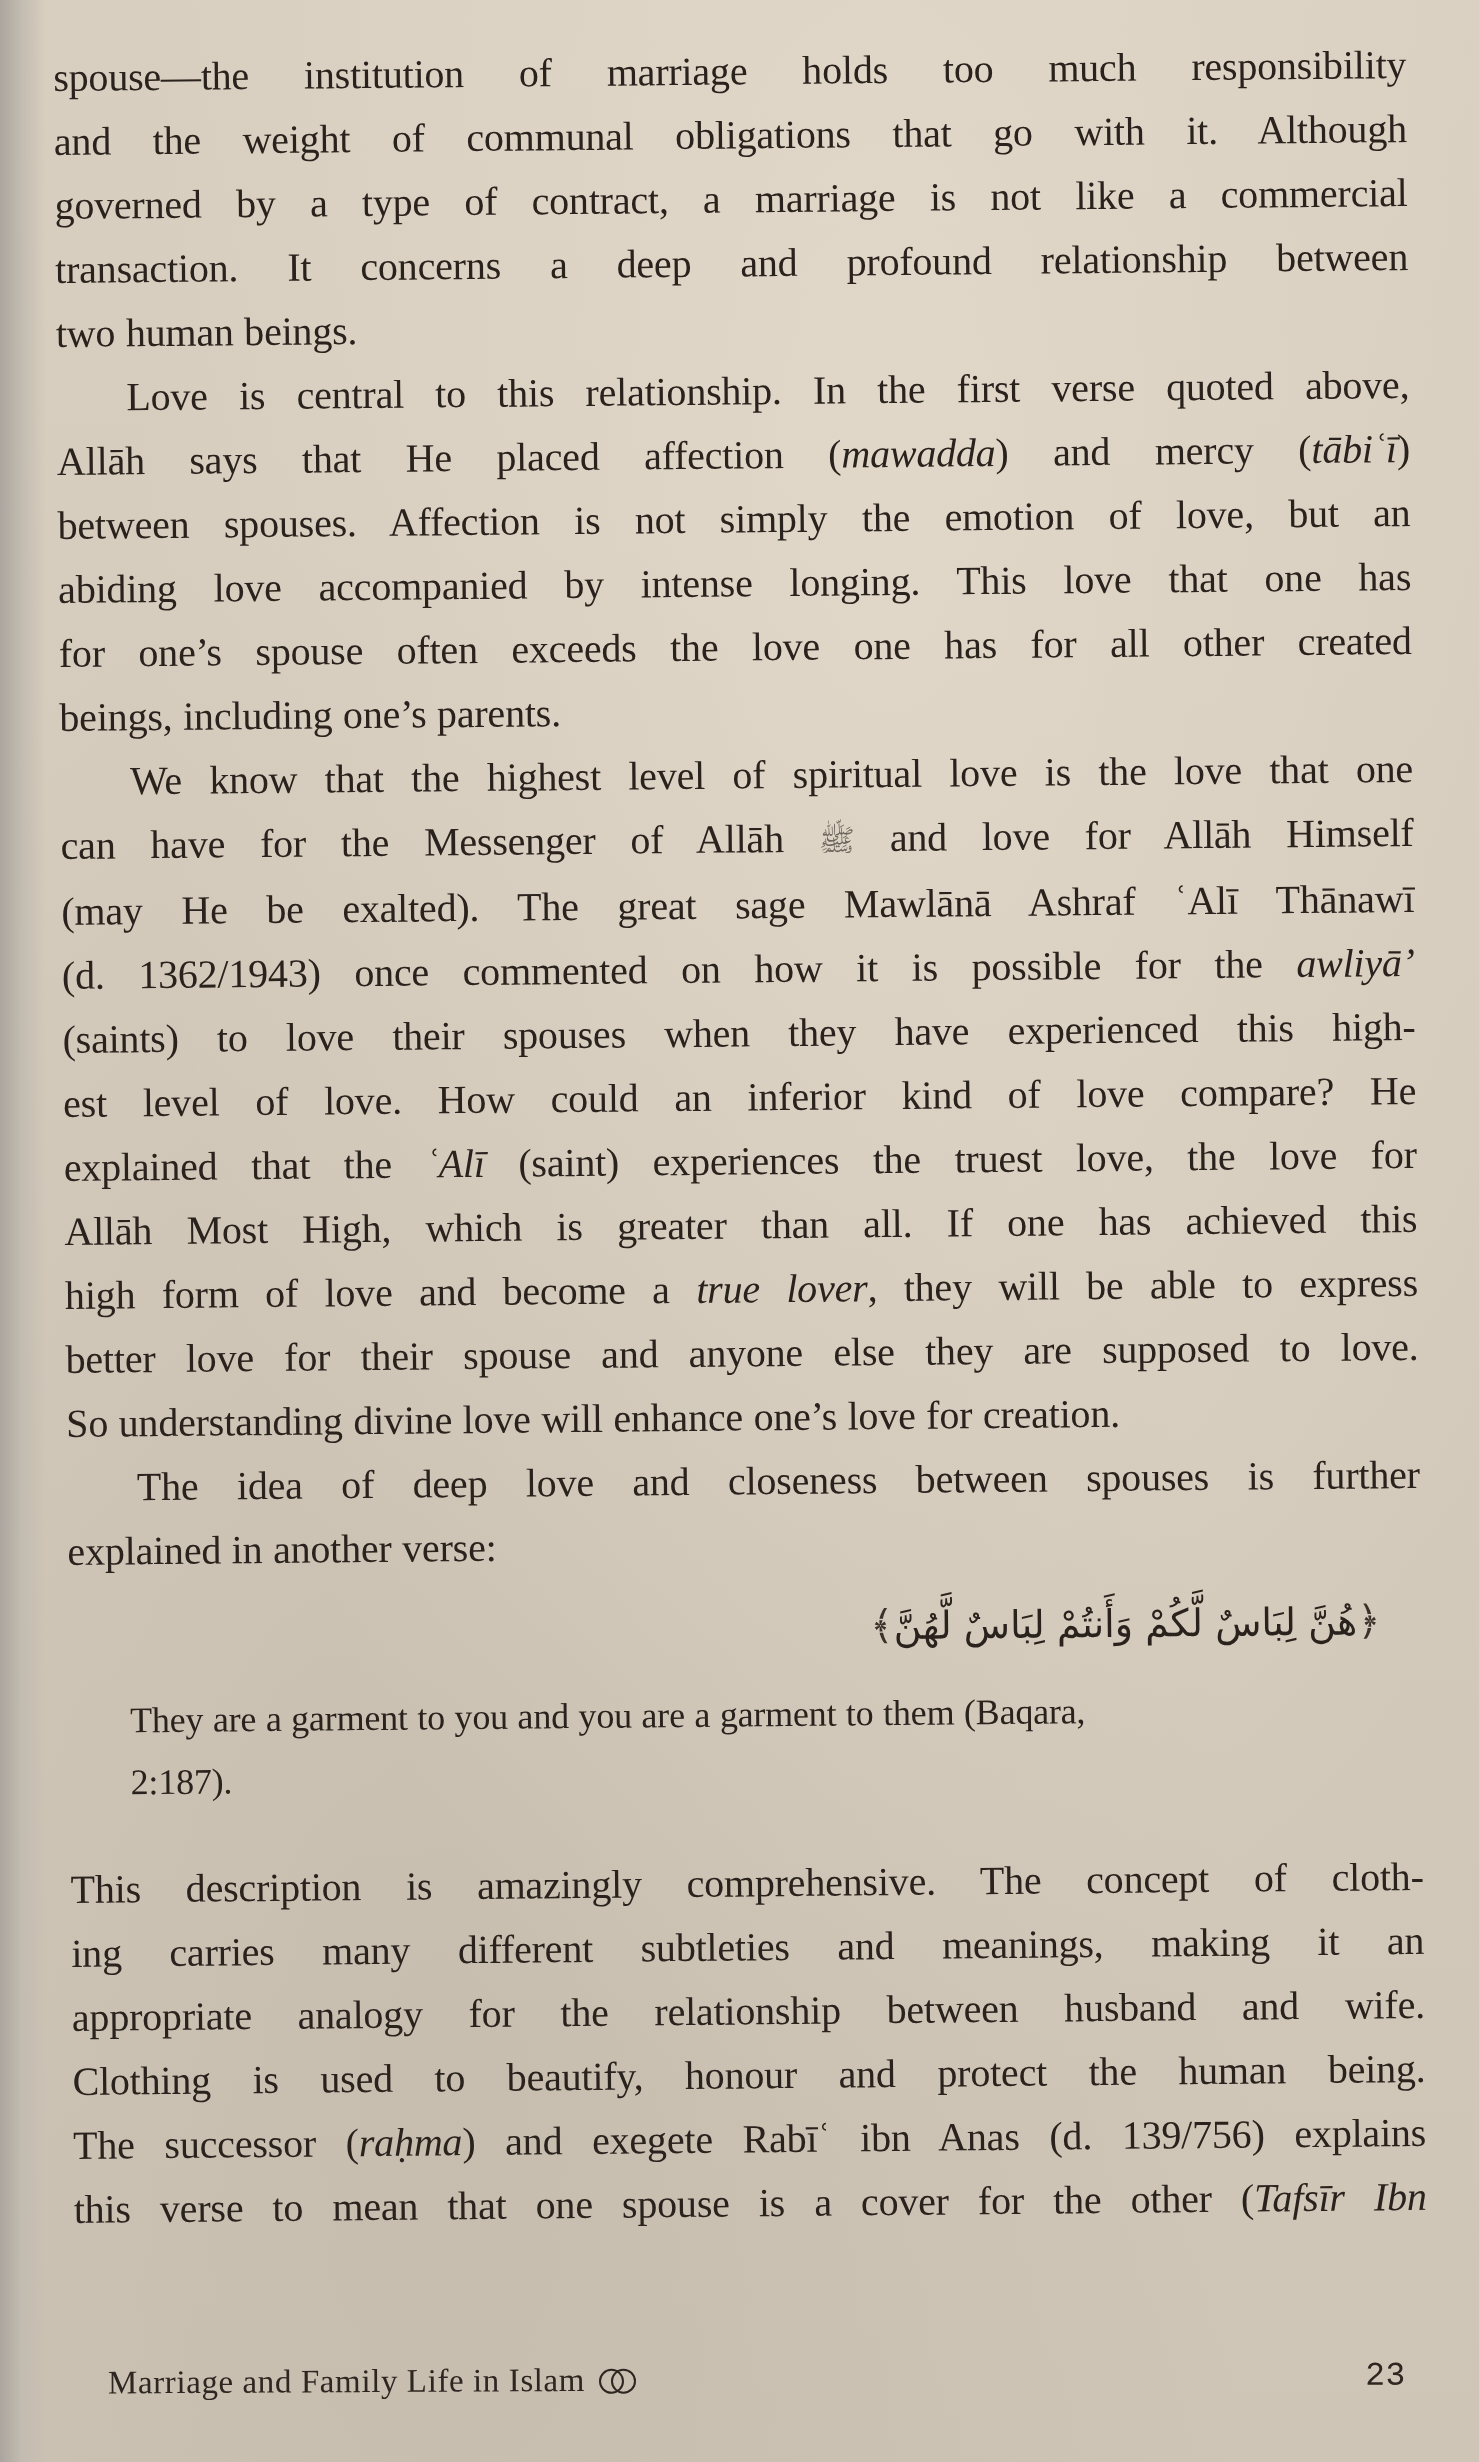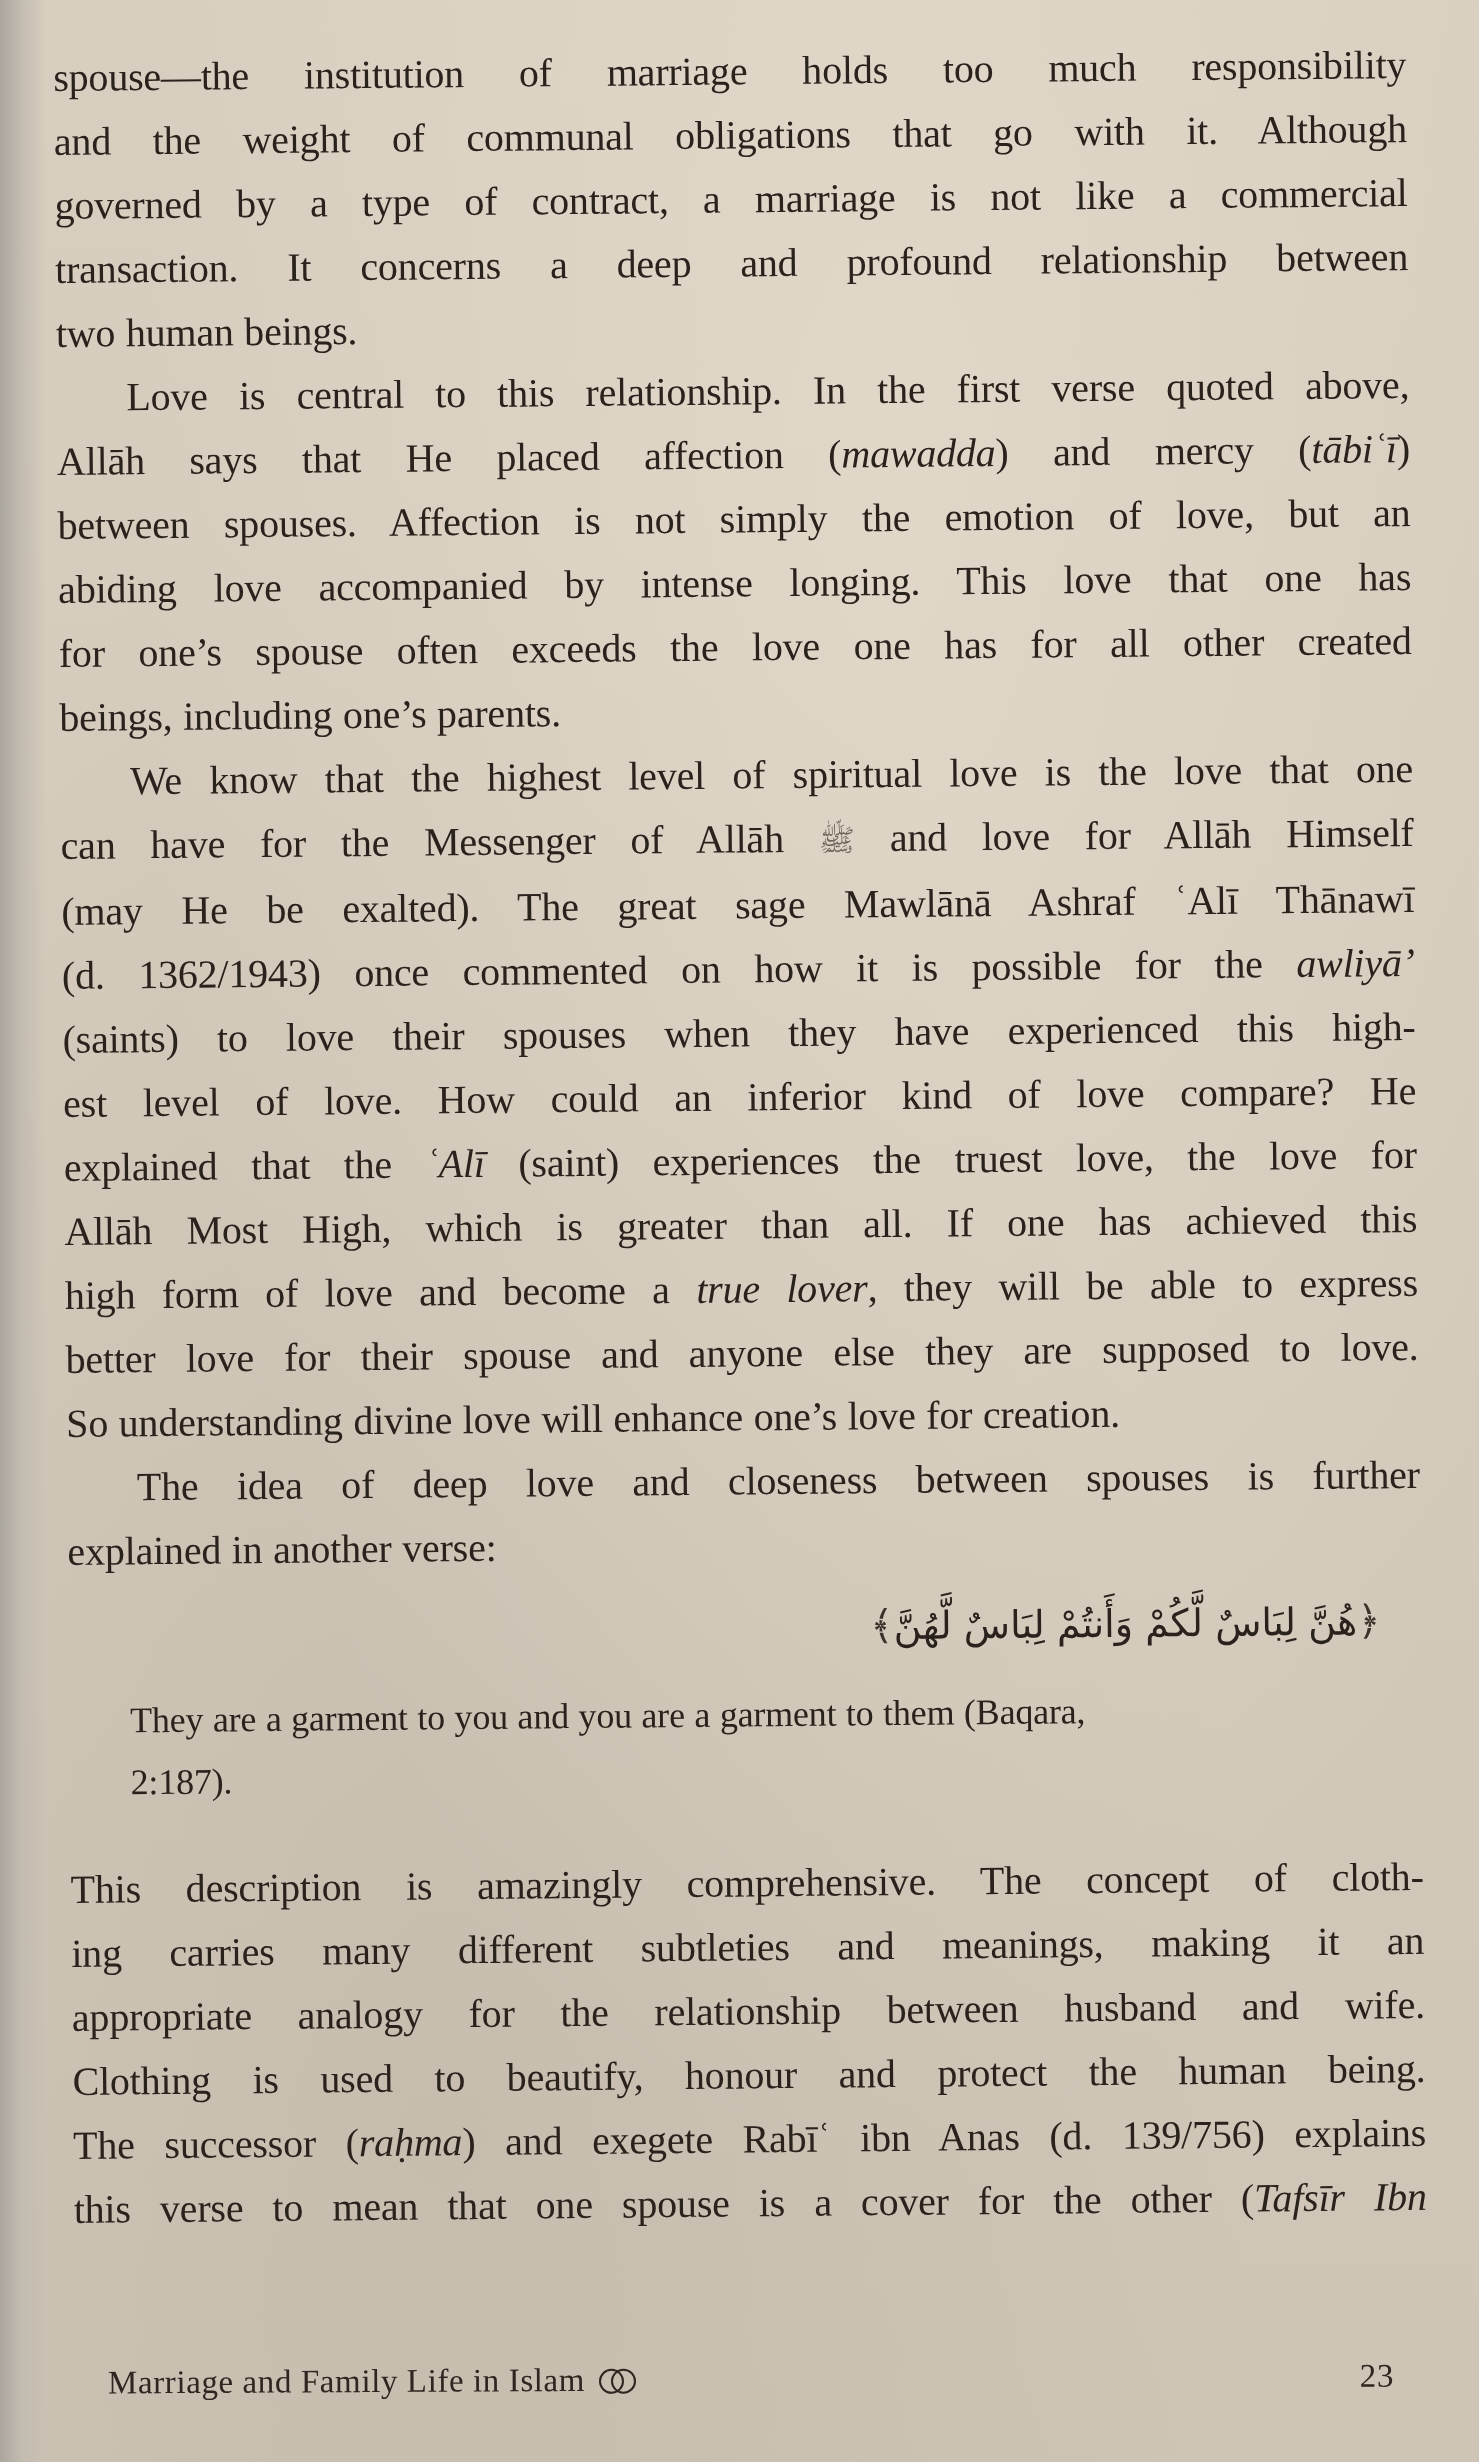--- a/index.html
+++ b/index.html
@@ -123,22 +123,23 @@
     top: 0;
     width: 21px;
     height: 21px;
     border: 2.7px solid #2e2620;
     border-radius: 50%;
   }
   .footer .rings span:first-child { left: 0; }
   .footer .rings span:last-child { left: 12px; }
   .footer .page-number {
     position: absolute;
-    right: 16px;
+    right: 4px;
     top: 0;
+    font-family: Liberation Mono, monospace;
   }
 </style>
 </head>
 <body>
 
 <div class="paper"></div>
 <div class="edge-shadow"></div>
 
 <div class="page">
   <div class="text-block">

